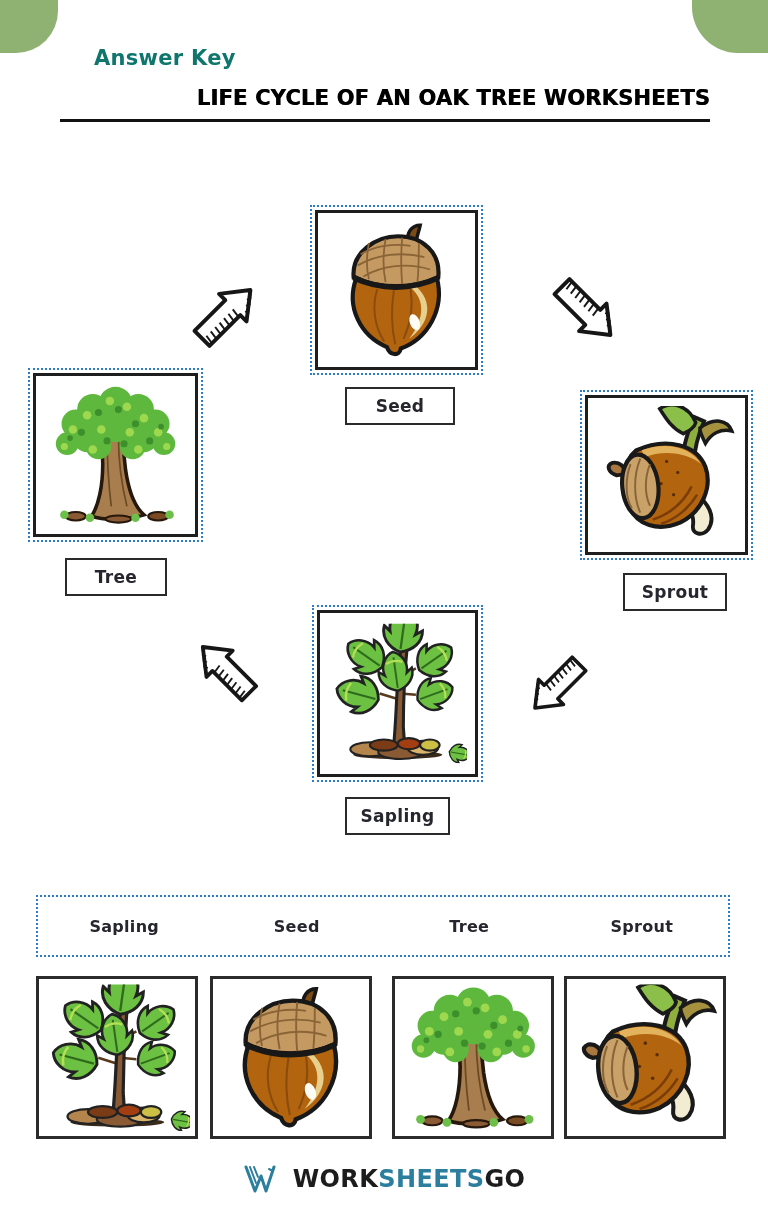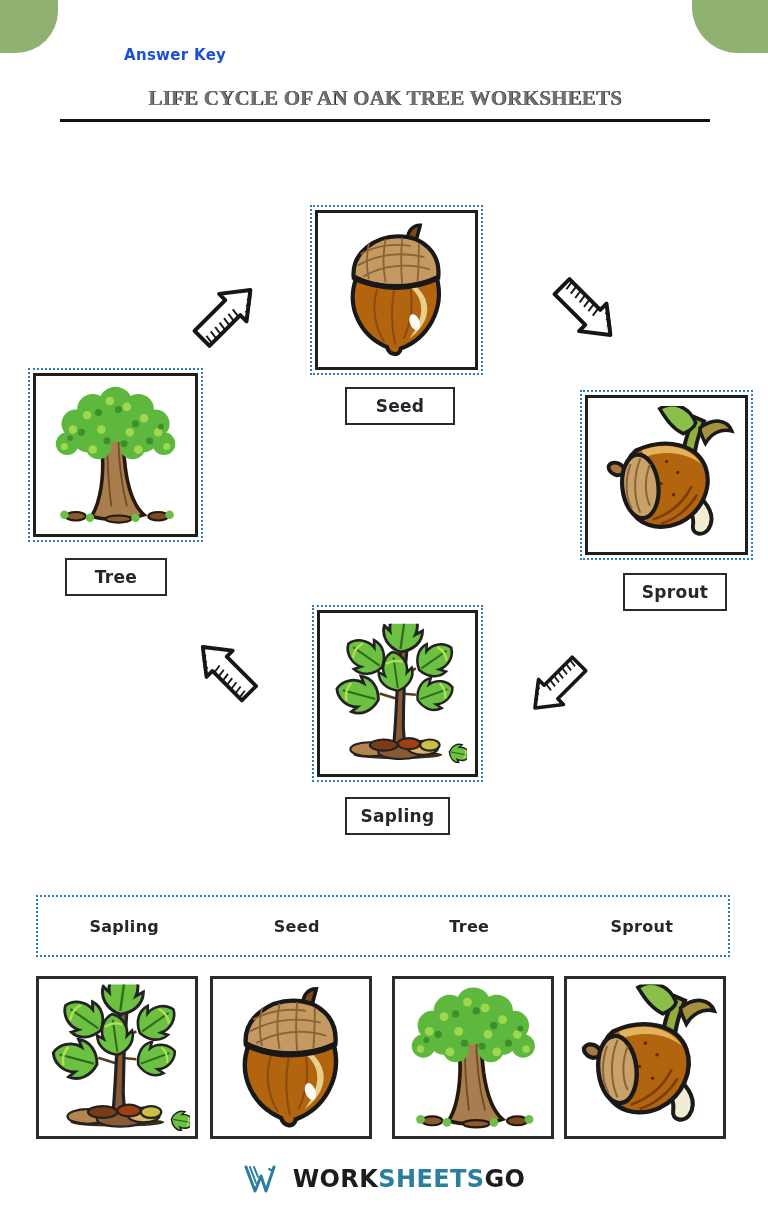--- a/index.html
+++ b/index.html
@@ -8,22 +8,22 @@
     --logo-teal:#2B7E9D;
   }
   *{box-sizing:border-box;margin:0;padding:0;}
   body{background:#ffffff;font-family:"DejaVu Sans","Liberation Sans",sans-serif;}
   .page{position:relative;width:768px;height:1226px;background:#fff;overflow:hidden;}
 
   .corner{position:absolute;top:0;background:var(--corner-green);}
   .corner-left{left:0;width:58px;height:53px;border-bottom-right-radius:42px;}
   .corner-right{right:0;width:76px;height:53px;border-bottom-left-radius:46px;}
 
-  .answer-key{position:absolute;left:124px;top:46px;font-size:15px;font-weight:800;color:#1d4ed8;letter-spacing:.3px;}
-  .title{position:absolute;left:60px;top:86px;width:650px;text-align:center;font-size:21px;font-weight:800;color:#737373;letter-spacing:.2px;text-shadow:.6px 0 0 #0d0d0d;font-family:Liberation Serif, serif;}
+  .answer-key{position:absolute;left:94px;top:46px;font-size:21px;font-weight:800;color:#0f766e;letter-spacing:.3px;}
+  .title{position:absolute;left:60px;top:86px;width:650px;text-align:right;font-size:21px;font-weight:800;color:#000000;letter-spacing:.2px;text-shadow:.6px 0 0 #0d0d0d;}
   .title-rule{position:absolute;left:60px;top:119px;width:650px;height:3px;background:#121212;}
   .instructions{position:absolute;left:60px;top:133px;width:662px;font-size:15px;font-weight:700;color:#3e3e3e;line-height:1.62;letter-spacing:.2px;word-spacing:1.5px;white-space:pre-wrap;}
 
   .card{position:absolute;border:2px dotted var(--dotted-border-blue);background:#fff;}
   .card-inner{position:absolute;inset:3px;border:3px solid #1e1e1e;background:#fff;display:flex;align-items:center;justify-content:center;}
   .art{width:90%;height:90%;display:block;}
 
   .label-box{position:absolute;border:2px solid #2a2a2a;background:#fff;display:flex;align-items:center;justify-content:center;font-size:17px;font-weight:800;color:#26262e;letter-spacing:.3px;}
 
   .doodle-arrow{position:absolute;}

